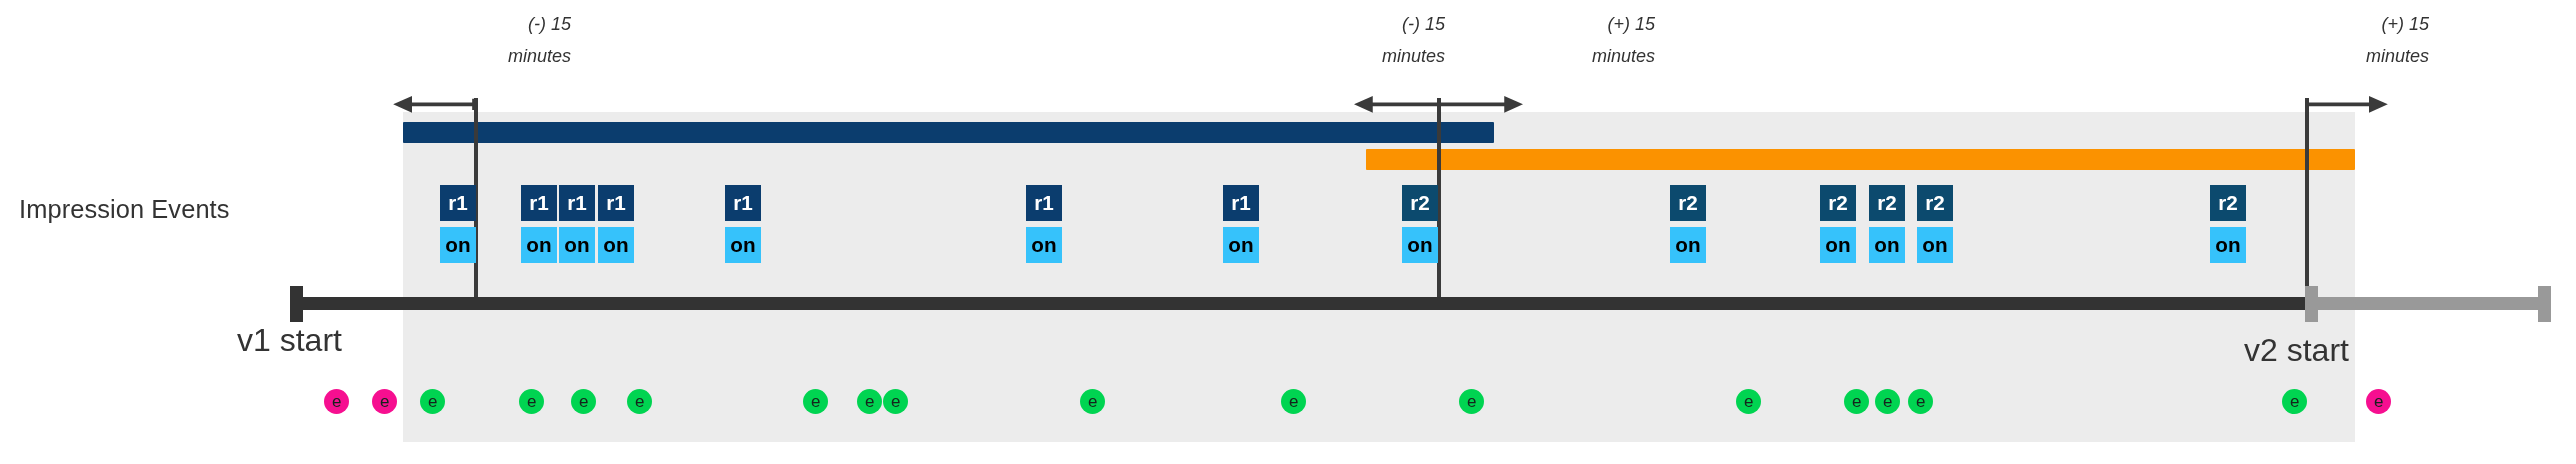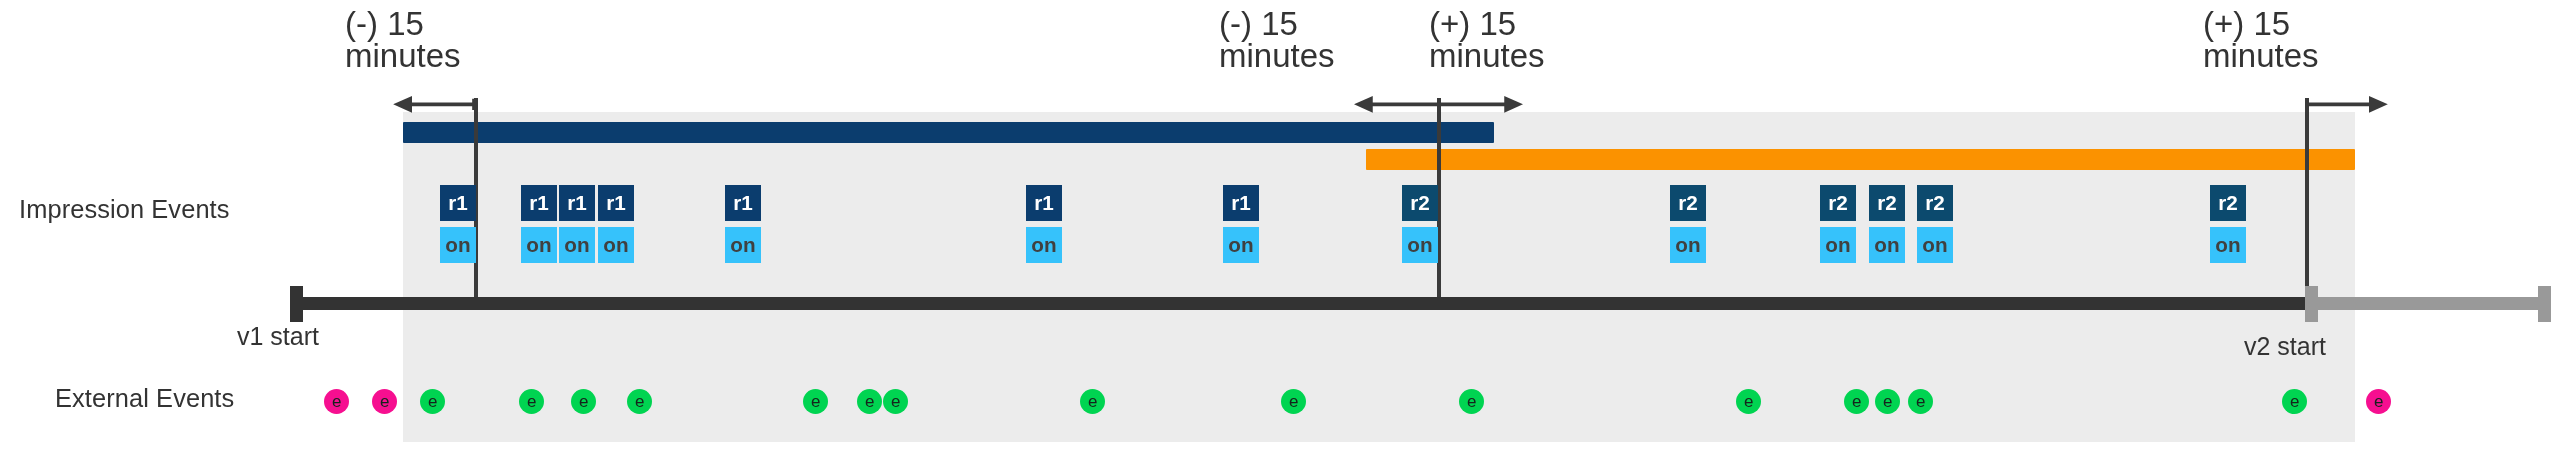--- a/index.html
+++ b/index.html
@@ -24,26 +24,27 @@
     font-size:25.4px;
     font-weight:400;
     color:#333333;
     white-space:nowrap;
     letter-spacing:0.1px;
   }
 
   
   .annot{
     position:absolute;
-    text-align:left;
-    font-size:33px;
+    text-align:right;
+    font-size:18px;
     line-height:32px;
     color:#333333;
     white-space:nowrap;
     font-weight:400;
+    font-style:italic;
   }
 
   
   .vbar{position:absolute;height:20.7px;border-radius:0.9px;}
 
   
   .tl-line{position:absolute;height:13px;}
   .tl-cap{position:absolute;width:13px;height:36px;}
 
   
@@ -56,38 +57,38 @@
   .badge{
     position:absolute;
     width:36px;height:36px;
     display:flex;align-items:center;justify-content:center;
     font-size:20.7px;font-weight:700;
     color:#ffffff;
     line-height:1;
   }
   .badge.r1{background:#0b3d6e;}
   .badge.r2{background:#0c4a6e;}
-  .badge.on{background:#36c2fb;color:#404040;}
+  .badge.on{background:#36c2fb;color:#000000;}
 
   
   .dot{
     position:absolute;
     width:25.4px;height:25.4px;border-radius:50%;
     display:flex;align-items:center;justify-content:center;
     font-size:17px;line-height:1;
     color:#15231c;
     font-weight:400;
   }
   .dot.inside{background:#00d451;}
   .dot.outside{background:#f60f90;}
 
   
   .tl-caption{
     position:absolute;
-    font-size:25px;
+    font-size:32px;
     color:#333333;
     white-space:nowrap;
     text-align:center;
   }
 </style>
 </head>
 <body>
 
 <div id="stage">
 
@@ -168,21 +169,20 @@
   <div class="tl-line" style="left:290px;top:297px;width:2018px;background:#333333;"></div>
   <div class="tl-cap" style="left:290px;top:286px;background:#333333;"></div>
 
   <div class="tl-line" style="left:2305px;top:297px;width:246px;background:#999999;"></div>
   <div class="tl-cap" style="left:2305px;top:286px;background:#999999;"></div>
   <div class="tl-cap" style="left:2538px;top:286px;background:#999999;"></div>
 
   <div class="tl-caption" style="left:237px;top:322px;">v1 start</div>
   <div class="tl-caption" style="left:2244px;top:332px;">v2 start</div>
 
-  <div class="row-label" style="left:55px;top:384px;">External Events</div>
 
   <div id="external-layer">
       <div class="dot outside" style="left: 324px; top: 389px;">e</div>
       <div class="dot outside" style="left: 372px; top: 389px;">e</div>
       <div class="dot inside" style="left: 420px; top: 389px;">e</div>
       <div class="dot inside" style="left: 519px; top: 389px;">e</div>
       <div class="dot inside" style="left: 571px; top: 389px;">e</div>
       <div class="dot inside" style="left: 627px; top: 389px;">e</div>
       <div class="dot inside" style="left: 803px; top: 389px;">e</div>
       <div class="dot inside" style="left: 857px; top: 389px;">e</div>

